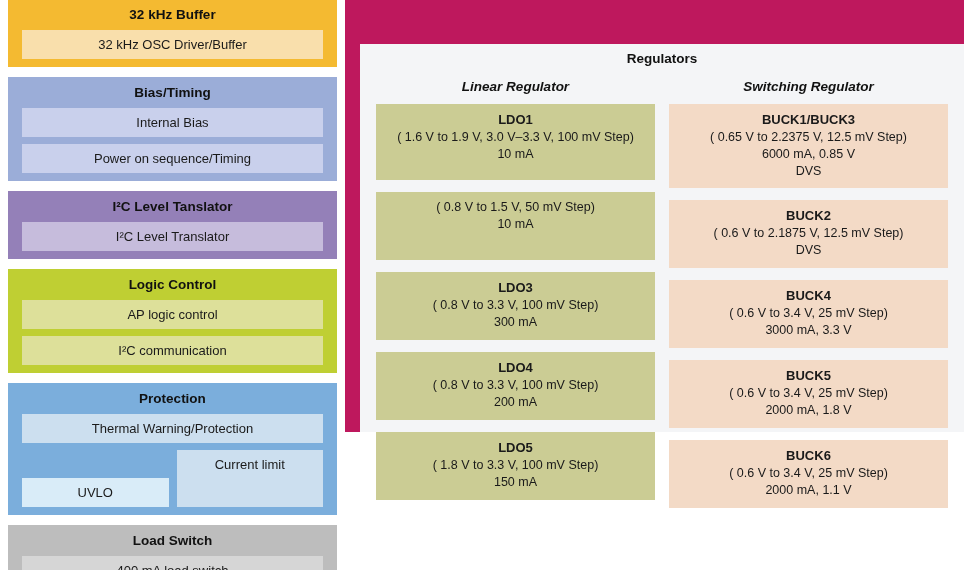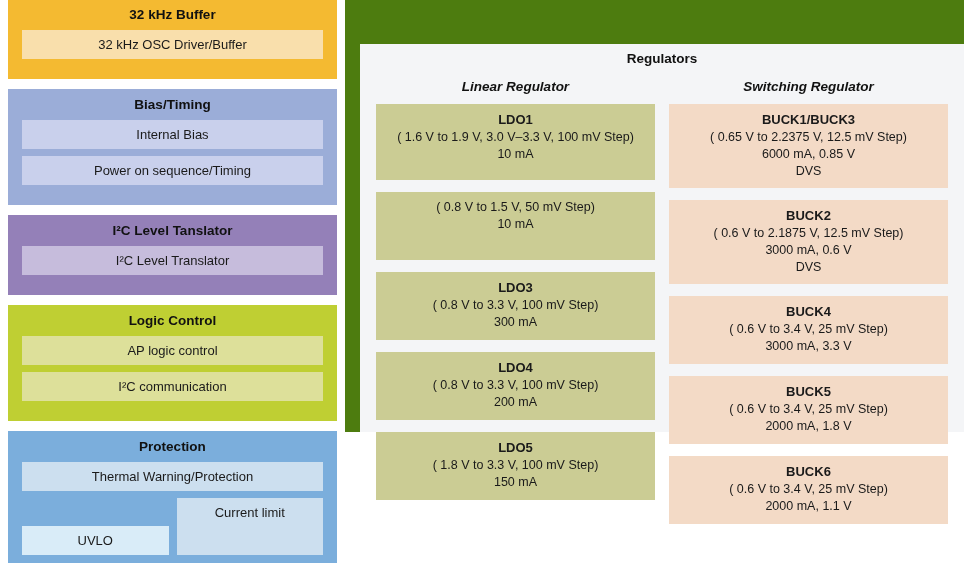--- a/index.html
+++ b/index.html
@@ -13,21 +13,21 @@
     height: 570px;
     font-family: "Liberation Sans", sans-serif;
     color: #1a1a1a;
     overflow: hidden;
   }
   #root {
     position: relative;
     width: 964px;
     height: 432px;
     display: flex;
-    background: #4d7c0f;
+    background: #be185d;
   }
 
   
   #left-column {
     width: 345px;
     flex: 0 0 345px;
     padding: 0 0 0 0;
     display: flex;
     flex-direction: column;
     background: #ffffff;
@@ -47,21 +47,21 @@
     margin-bottom: 6px;
   }
   .sub-box {
     margin: 0 14px 7px 14px;
     padding: 6px 4px;
     text-align: center;
     font-size: 13px;
     line-height: 17px;
     color: #1a1a1a;
   }
-  .sub-box:last-child { margin-bottom: 12px; }
+  .sub-box:last-child { margin-bottom: 0; }
   .sub-row {
     display: flex;
     margin: 0 14px 0 14px;
     gap: 8px;
   }
   .sub-row .sub-box {
     flex: 1 1 0;
     margin: 0;
   }
 
@@ -234,21 +234,20 @@
         <div class="reg-box buck-box h-tall">
           <span class="reg-name">BUCK1/BUCK3</span>
           <span class="reg-line">( 0.65 V to 2.2375 V, 12.5 mV Step)</span>
           <span class="reg-line">6000 mA, 0.85 V</span>
           <span class="reg-line">DVS</span>
         </div>
 
         <div class="reg-box buck-box h-std">
           <span class="reg-name">BUCK2</span>
           <span class="reg-line">( 0.6 V to 2.1875 V, 12.5 mV Step)</span>
-          <span class="reg-line">3000 mA, 0.6 V</span>
           <span class="reg-line">DVS</span>
         </div>
 
         <div class="reg-box buck-box h-std">
           <span class="reg-name">BUCK4</span>
           <span class="reg-line">( 0.6 V to 3.4 V, 25 mV Step)</span>
           <span class="reg-line">3000 mA, 3.3 V</span>
         </div>
 
         <div class="reg-box buck-box h-std">

